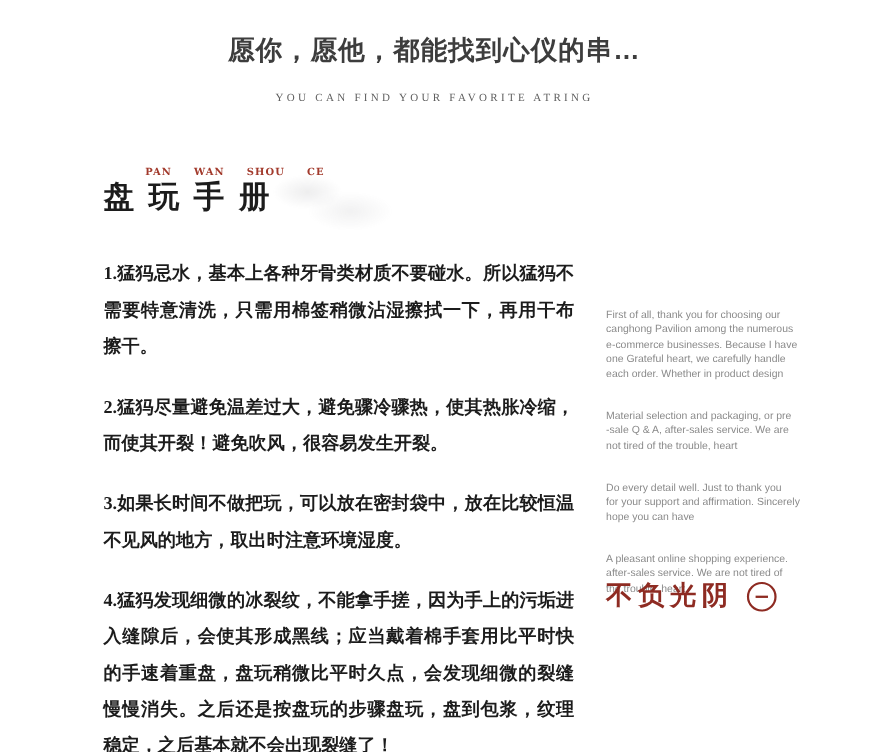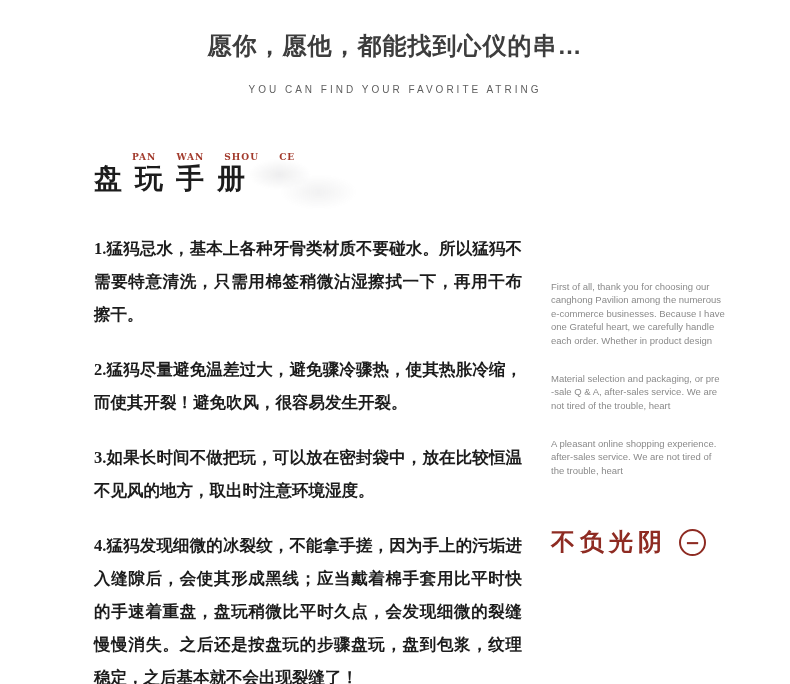--- a/index.html
+++ b/index.html
@@ -32,21 +32,21 @@
     font-size: 24px;
     font-weight: 600;
     letter-spacing: 1px;
     color: var(--title-ink);
   }
   .header-subtitle {
     position: absolute;
     top: 84px; left: 0;
     width: 100%;
     text-align: center;
-    font-family: Liberation Sans, sans-serif;
+    font-family: Liberation Serif, serif;
     font-size: 10px;
     letter-spacing: 3px;
     color: var(--subtitle-gray);
   }
 
   
   .manual-pinyin {
     position: absolute;
     left: 126px; top: 152px;
     font-family: "DejaVu Serif", serif;
@@ -151,20 +151,23 @@
 
   <div class="thanks">
     <p>First of all, thank you for choosing our
 canghong Pavilion among the numerous
 e-commerce businesses. Because I have
 one Grateful heart, we carefully handle
 each order. Whether in product design</p>
     <p>Material selection and packaging, or pre
 -sale Q &amp; A, after-sales service. We are
 not tired of the trouble, heart</p>
+    <p>Do every detail well. Just to thank you
+for your support and affirmation. Sincerely
+hope you can have</p>
     <p>A pleasant online shopping experience.
  after-sales service. We are not tired of
 the trouble, heart</p>
   </div>
 
   <div class="slogan">
     <div class="slogan-line2">
       <span>不负光阴</span>
       <span class="minus-icon">−</span>
     </div>

